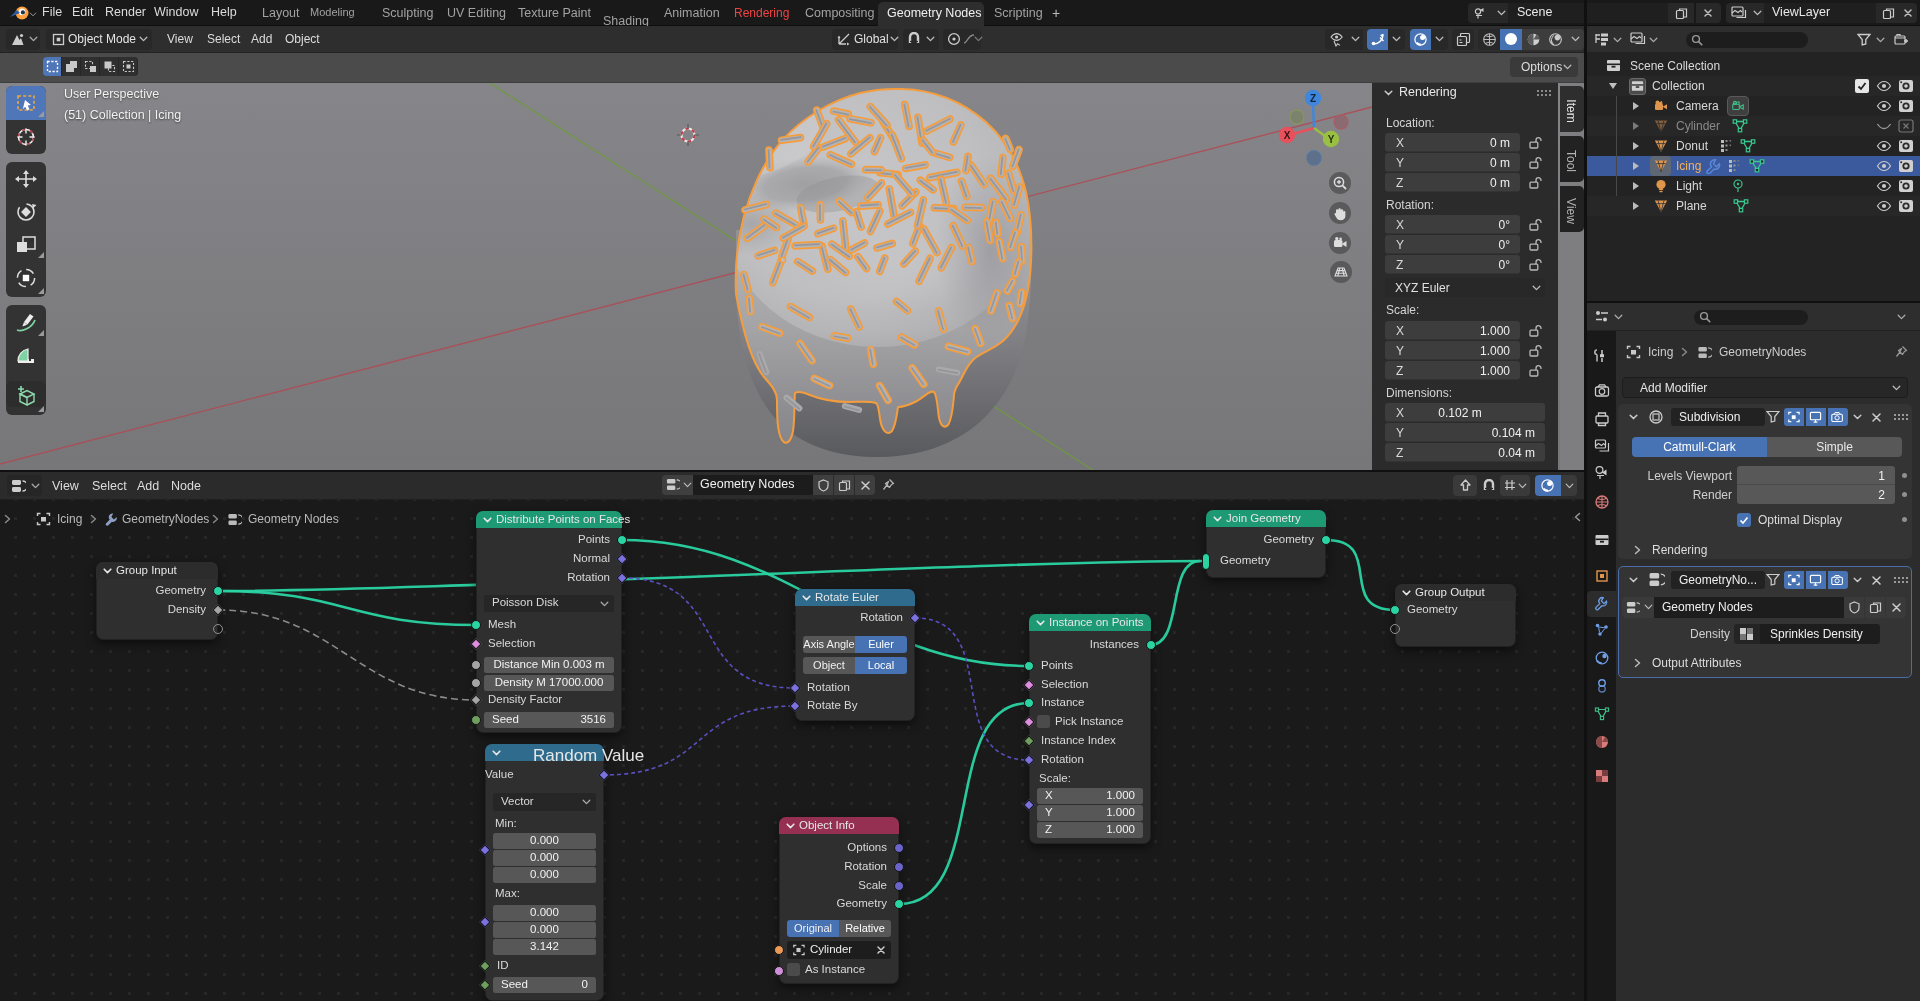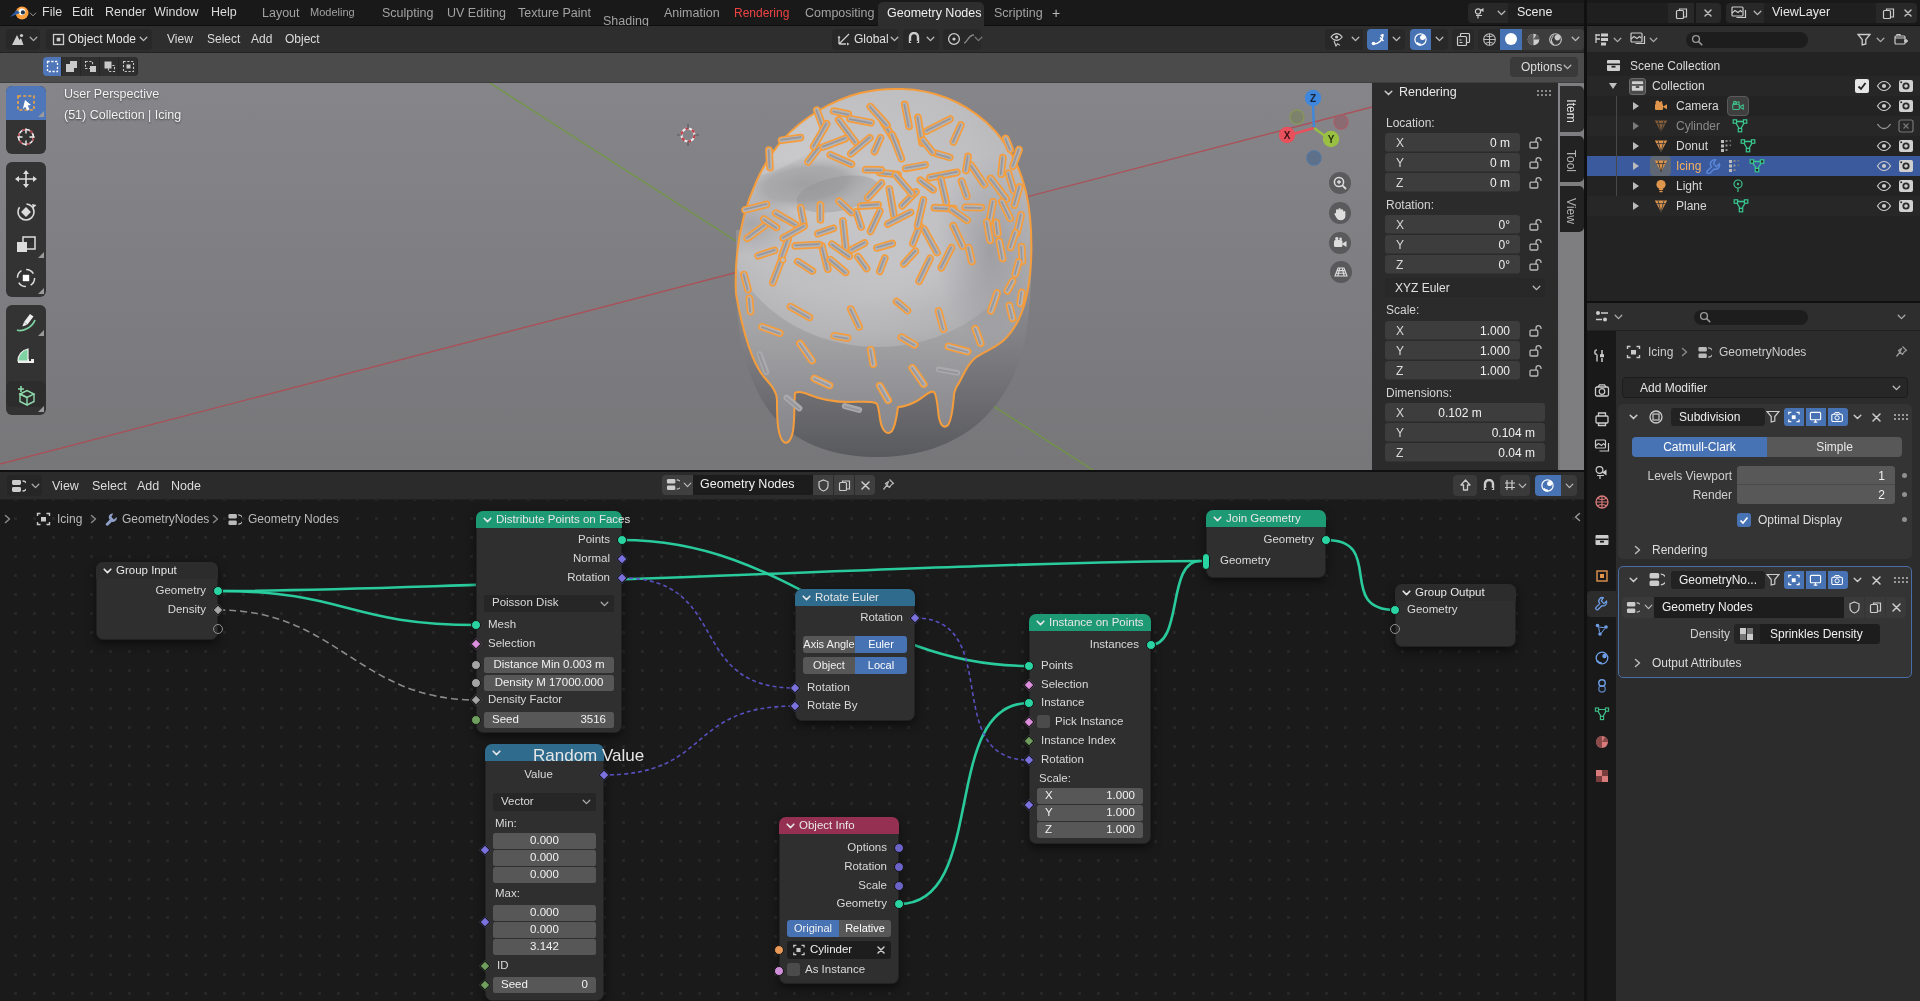--- a/index.html
+++ b/index.html
@@ -1082,21 +1082,21 @@
 <div class="ab" style="left:807px;top:681px;font-size:11.5px;color:#d9d9d9;white-space:nowrap;">Rotation</div>
 <div class="ab" style="left:791.0px;top:684.0px;width:8px;height:8px;background:#7b72e0;border:1px solid #131313;transform:rotate(45deg)"></div>
 <div class="ab" style="left:807px;top:699px;font-size:11.5px;color:#d9d9d9;white-space:nowrap;">Rotate By</div>
 <div class="ab" style="left:791.0px;top:702.0px;width:8px;height:8px;background:#7b72e0;border:1px solid #131313;transform:rotate(45deg)"></div>
 <div class="ab" style="left:485px;top:744px;width:119px;height:257px;background:#2f2f2f;border-radius:7px;box-shadow:0 4px 10px rgba(0,0,0,0.5);border:1px solid #222"></div>
 <div class="ab" style="left:485px;top:744px;width:119px;height:17px;background:#2e6b8c;border-radius:7px 7px 0 0"></div>
 <svg class="ab" style="left:492px;top:750px" width="9" height="6" viewBox="0 0 9 6">
     <path d="M1.2 1.2 L4.5 4.6 L7.8 1.2" stroke="#e6e6e6" fill="none" stroke-width="1.6" stroke-linecap="round" stroke-linejoin="round"></path>
   </svg>
 <div class="ab" style="left:505px;top:746px;font-size:17px;color:#e6e6e6;white-space:nowrap;margin-left:28px;">Random Value</div>
-<div class="ab" style="left:485px;top:768px;width:107px;text-align:center;font-size:11.5px;color:#d9d9d9;white-space:nowrap;">Value</div>
+<div class="ab" style="left:485px;top:768px;width:107px;text-align:left;font-size:11.5px;color:#d9d9d9;white-space:nowrap;">Value</div>
 <div class="ab" style="left:600.0px;top:771.0px;width:8px;height:8px;background:#7b72e0;border:1px solid #131313;transform:rotate(45deg)"></div>
 <div class="ab" style="left:493px;top:793px;width:103px;height:18px;background:#262626;border-radius:2.5px"></div>
 <div class="ab" style="left:501px;top:795px;font-size:11.5px;color:#dadada;white-space:nowrap;">Vector</div>
 <svg class="ab" style="left:582px;top:799.0px" width="9" height="6" viewBox="0 0 9 6">
     <path d="M1.2 1.2 L4.5 4.6 L7.8 1.2" stroke="#aaa" fill="none" stroke-width="1.3" stroke-linecap="round" stroke-linejoin="round"></path>
   </svg>
 <div class="ab" style="left:495px;top:817px;font-size:11.5px;color:#d9d9d9;white-space:nowrap;">Min:</div>
 <div class="ab" style="left:493px;top:833px;width:103px;height:16px;background:#575757;border-radius:2.5px"></div>
 <div class="ab" style="left:493px;top:834px;width:103px;text-align:center;font-size:11.5px;color:#f2f2f2;white-space:nowrap;">0.000</div>
 <div class="ab" style="left:493px;top:850px;width:103px;height:16px;background:#575757;border-radius:2.5px"></div>

